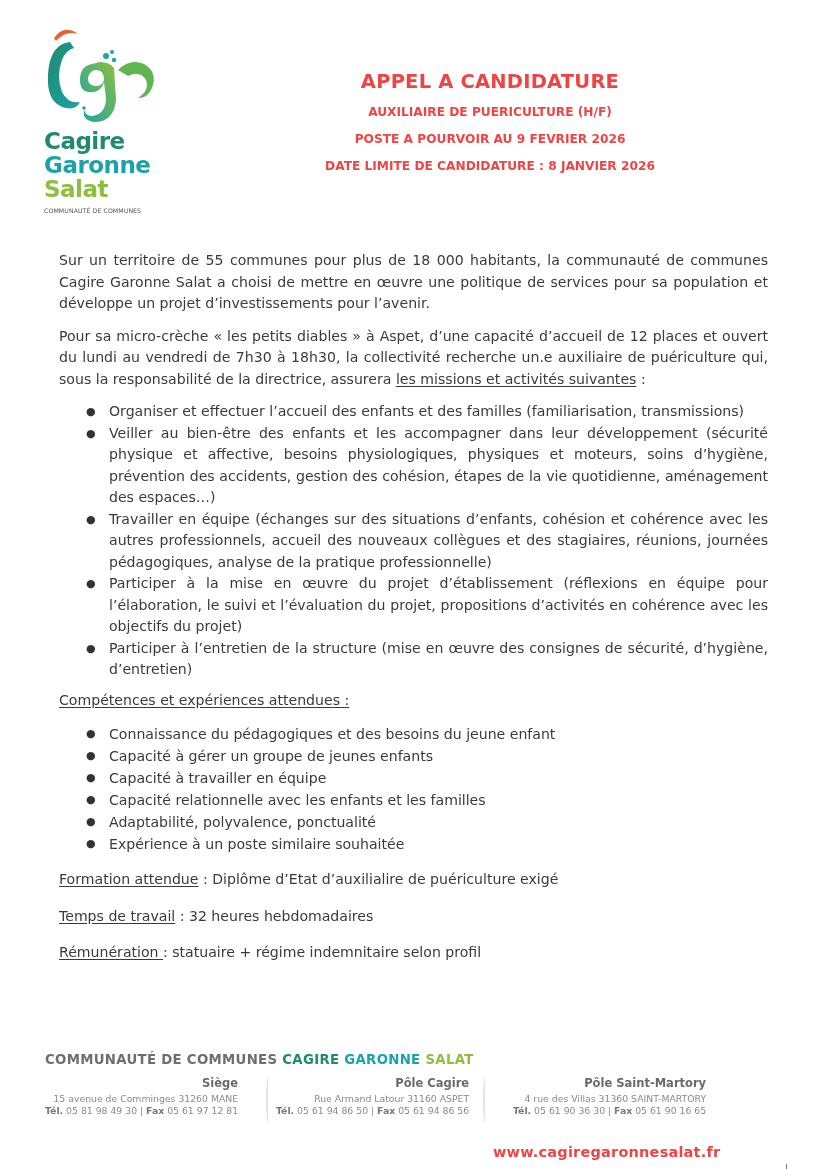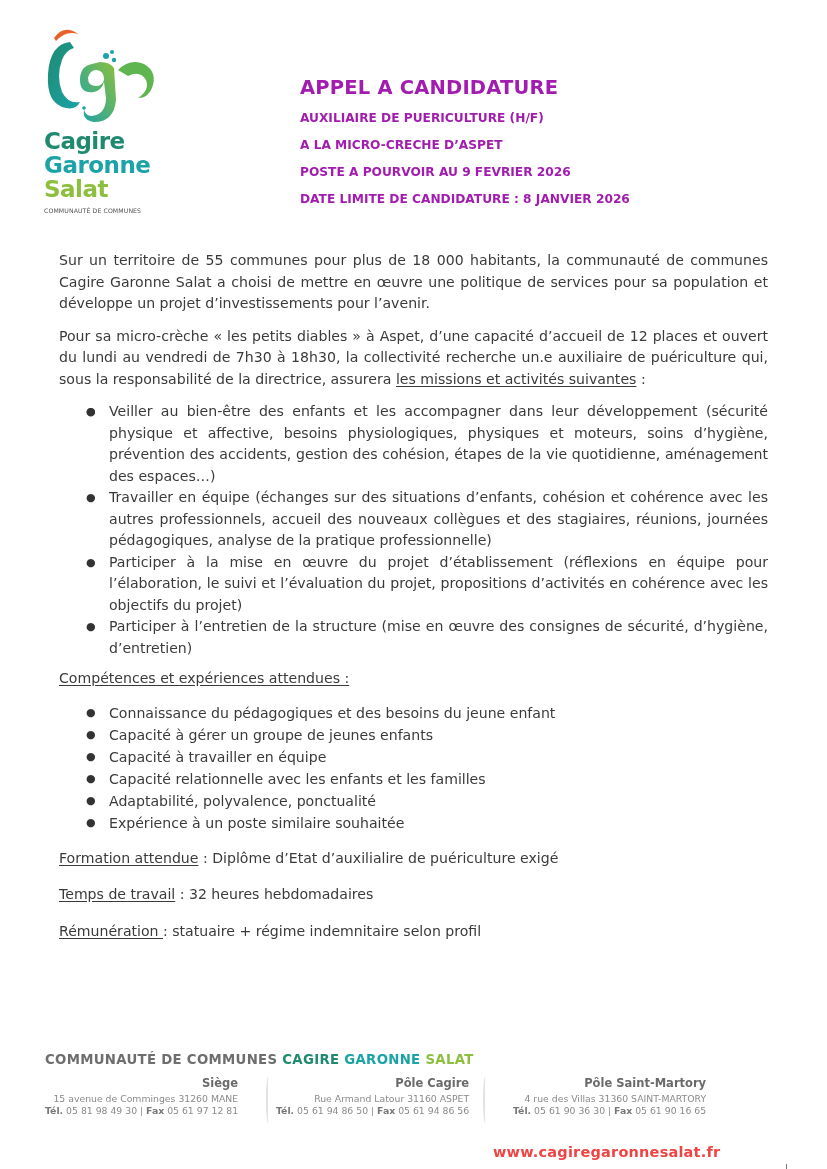--- a/index.html
+++ b/index.html
@@ -11,21 +11,21 @@
   .logo svg { position: absolute; left: 0; top: 0; }
   .logo-word { position: absolute; left: 4px; font-family: "DejaVu Sans", sans-serif;
                font-weight: bold; font-size: 23px; letter-spacing: -0.5px; line-height: 24px; }
   .logo-w1 { top: 105px; color: #1f8a70; }
   .logo-w2 { top: 129px; color: #1ba3a8; }
   .logo-w3 { top: 153px; color: #8dbf3f; }
   .logo-sub { position: absolute; left: 4px; top: 183px; font-size: 6.2px; color: #555;
               letter-spacing: 0.1px; white-space: nowrap; }
 
   
-  .header { position: absolute; left: 300px; top: 76px; width: 380px; text-align: left; color: #a21caf; }
+  .header { position: absolute; left: 300px; top: 70px; width: 380px; text-align: center; color: #ef4444; }
   .h-title { font-weight: bold; font-size: 19.5px; margin: 0 0 12px 0; letter-spacing: 0.2px; }
   .h-line { font-weight: bold; font-size: 12.2px; margin: 12px 0 13px 0; white-space: nowrap; }
 
   
   .content { position: absolute; left: 59px; top: 250px; width: 709px; font-size: 14.1px;
              line-height: 21.5px; color: #3a3a3a; }
   .para { margin: 0 0 11px 0; text-align: justify; }
   .u { text-decoration: underline; text-underline-offset: 2px; }
   ul.missions, ul.skills { margin: 11px 0 9px 0; padding: 0; list-style: none; }
   ul li { position: relative; padding-left: 50px; text-align: justify; }
@@ -85,31 +85,30 @@
   </svg>
   <div class="logo-word logo-w1">Cagire</div>
   <div class="logo-word logo-w2">Garonne</div>
   <div class="logo-word logo-w3">Salat</div>
   <div class="logo-sub">COMMUNAUTÉ DE COMMUNES</div>
 </div>
 
 <div class="header">
   <div class="h-title">APPEL A CANDIDATURE</div>
   <div class="h-line">AUXILIAIRE DE PUERICULTURE (H/F)</div>
-  <div class="h-line">A LA MICRO-CRECHE D’ASPET</div>
   <div class="h-line">POSTE A POURVOIR AU 9 FEVRIER 2026</div>
   <div class="h-line">DATE LIMITE DE CANDIDATURE : 8 JANVIER 2026</div>
 </div>
 
 <div class="content">
   <p class="para">Sur un territoire de 55 communes pour plus de 18 000 habitants, la communauté de communes Cagire Garonne Salat a choisi de mettre en œuvre une politique de services pour sa population et développe un projet d’investissements pour l’avenir.</p>
   <p class="para"><span>Pour sa micro-crèche « les petits diables » à Aspet, d’une capacité d’accueil de 12 places et ouvert du lundi au vendredi de 7h30 à 18h30, la collectivité recherche un.e auxiliaire de puériculture qui, sous la responsabilité de la directrice, assurera </span><span class="u">les missions et activités suivantes</span><span> :</span></p>
 
   <ul class="missions">
-    <li><span class="bullet">●</span></li>
+    <li><span class="bullet">●</span><span>Organiser et effectuer l’accueil des enfants et des familles (familiarisation, transmissions)</span></li>
     <li><span class="bullet">●</span><span>Veiller au bien-être des enfants et les accompagner dans leur développement (sécurité physique et affective, besoins physiologiques, physiques et moteurs, soins d’hygiène, prévention des accidents, gestion des cohésion, étapes de la vie quotidienne, aménagement des espaces…)</span></li>
     <li><span class="bullet">●</span><span>Travailler en équipe (échanges sur des situations d’enfants, cohésion et cohérence avec les autres professionnels, accueil des nouveaux collègues et des stagiaires, réunions, journées pédagogiques, analyse de la pratique professionnelle)</span></li>
     <li><span class="bullet">●</span><span>Participer à la mise en œuvre du projet d’établissement (réflexions en équipe pour l’élaboration, le suivi et l’évaluation du projet, propositions d’activités en cohérence avec les objectifs du projet)</span></li>
     <li><span class="bullet">●</span><span>Participer à l’entretien de la structure (mise en œuvre des consignes de sécurité, d’hygiène, d’entretien)</span></li>
   </ul>
 
   <div class="u" style="display:inline-block;">Compétences et expériences attendues :</div>
 
   <ul class="skills">
     <li><span class="bullet">●</span><span>Connaissance du pédagogiques et des besoins du jeune enfant</span></li>

